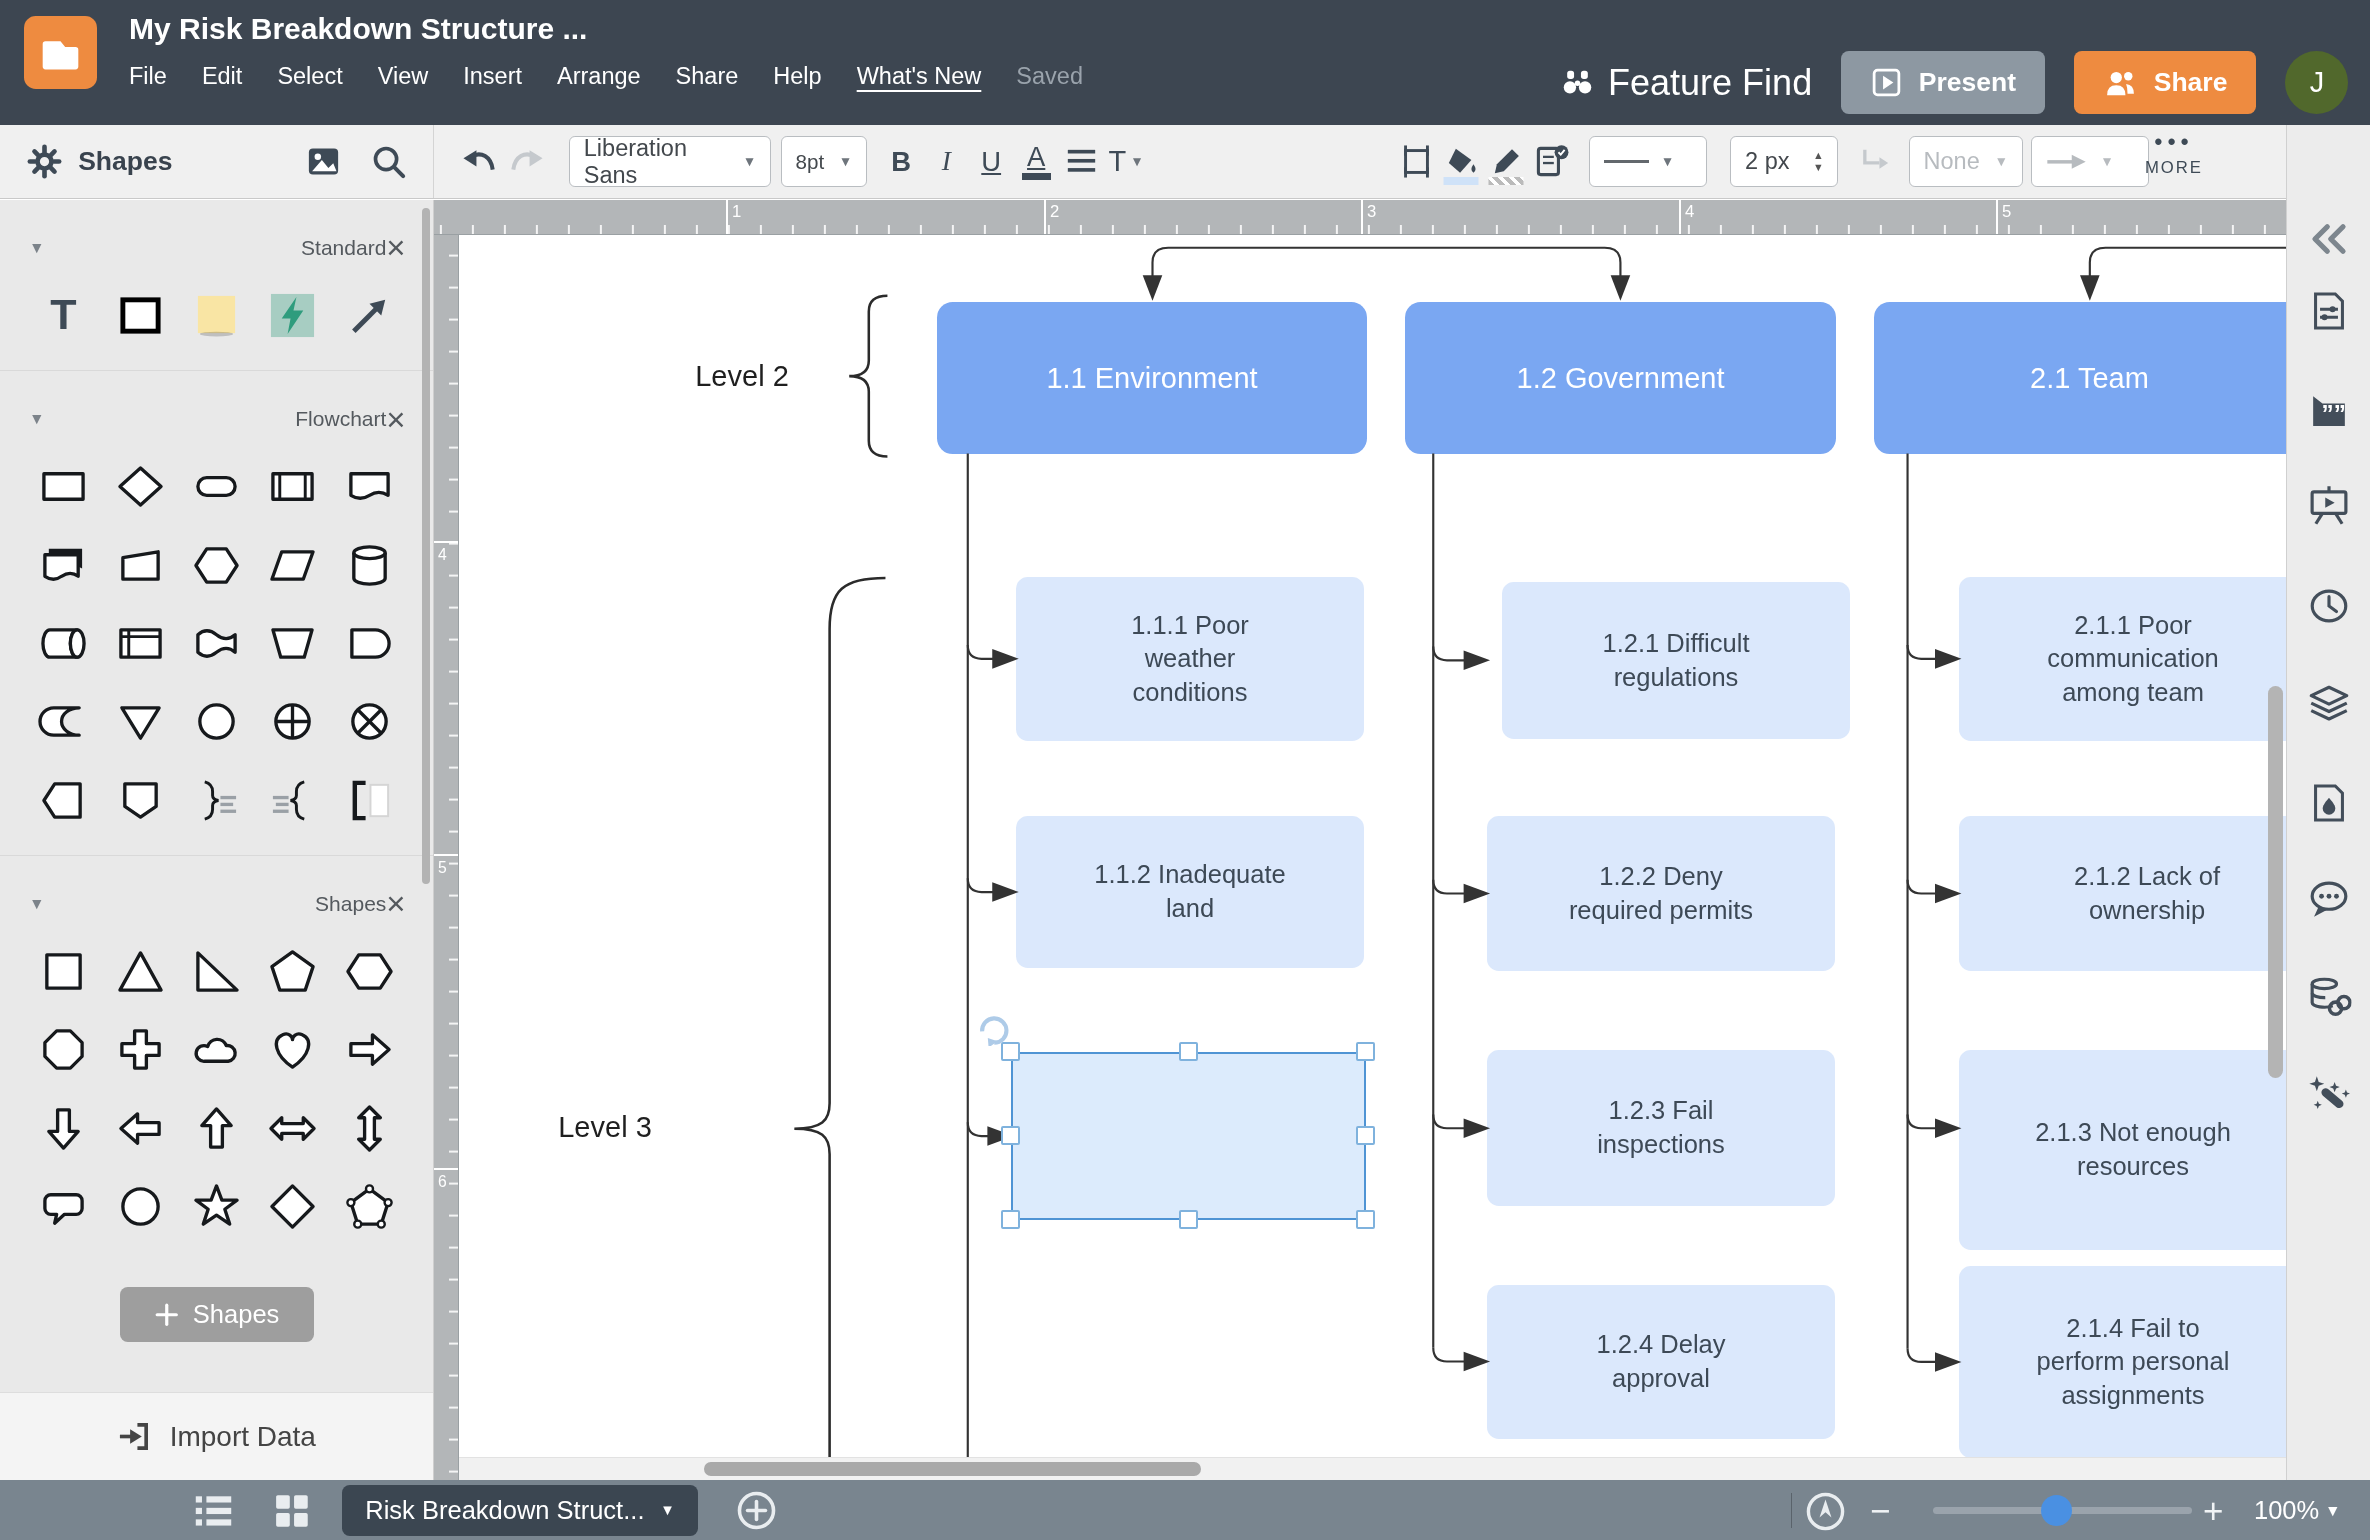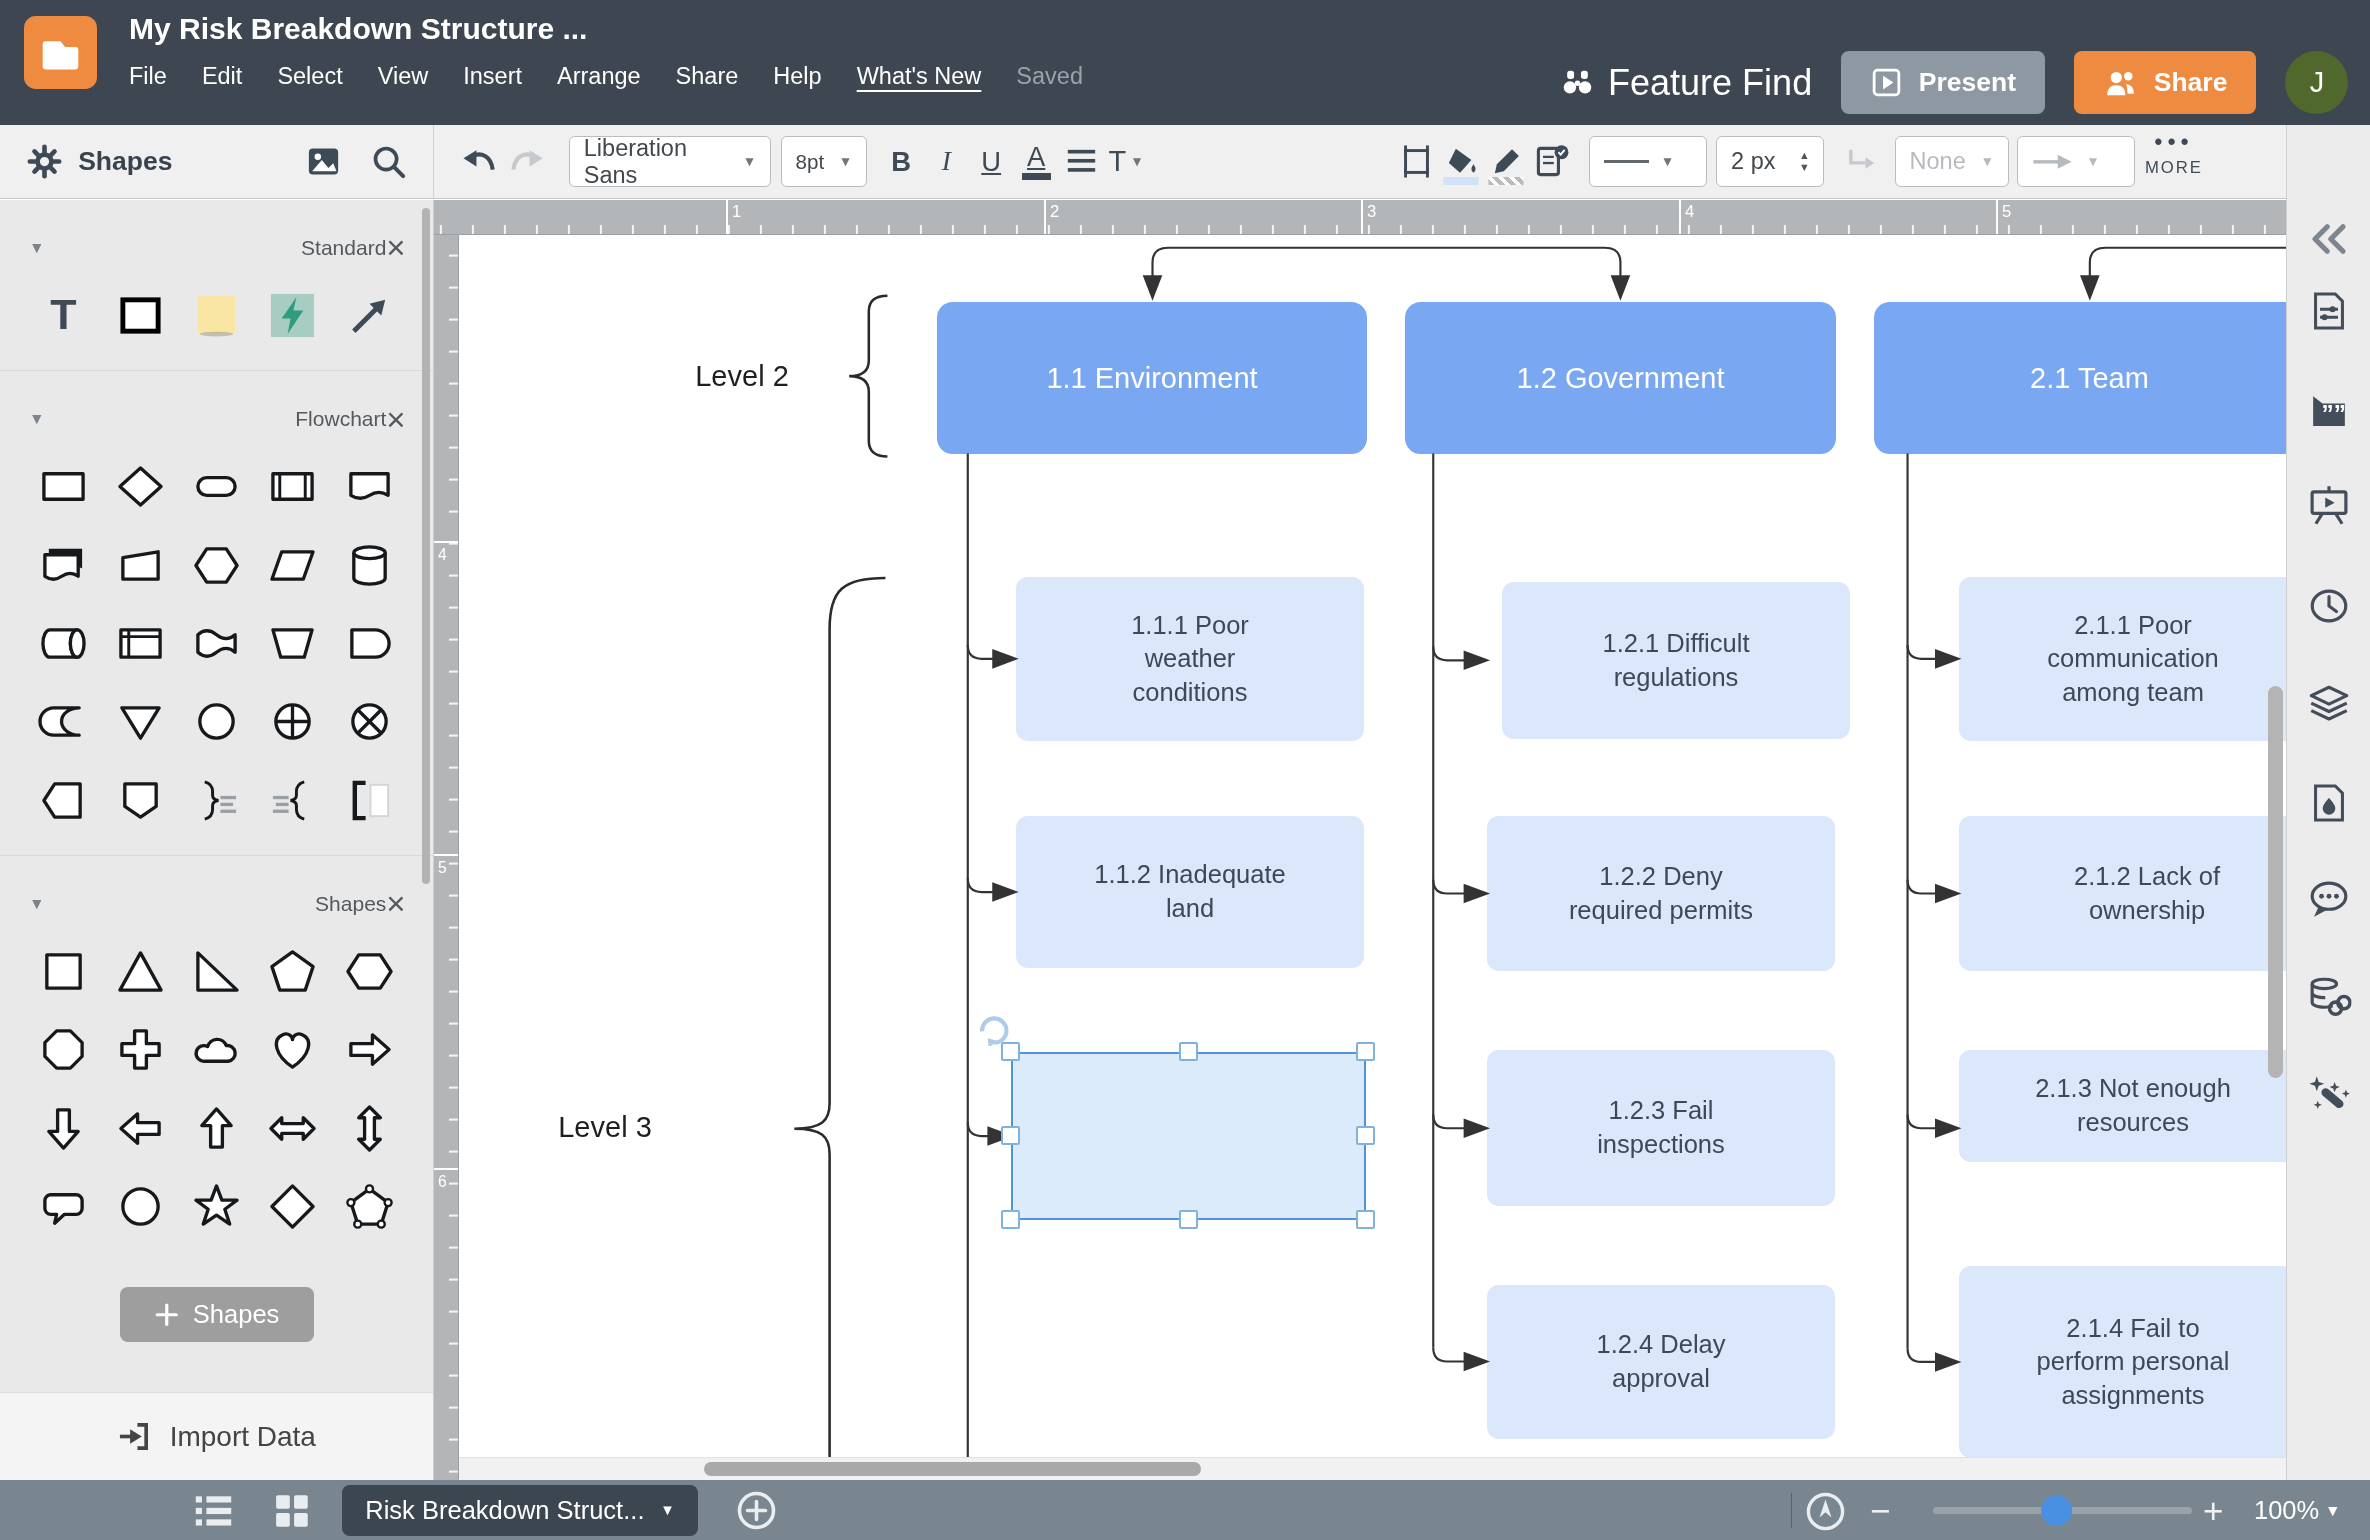--- a/index.html
+++ b/index.html
@@ -258,21 +258,21 @@
             <line x1="13" y1="18" x2="27" y2="18" stroke="#3e4a56" stroke-width="3"></line>
             <line x1="13" y1="26" x2="27" y2="26" stroke="#3e4a56" stroke-width="3"></line>
             <circle cx="37" cy="12" r="9" fill="#3e4a56"></circle>
             <path d="M33,12 l3,3 5,-6" stroke="#fff" stroke-width="2.5" fill="none"></path>
           </svg>
         </div>
       <div class="selbox" style="margin-left:15.7px;width:118px">
         <span style="display:inline-block;width:45px;height:3.9px;background:#63686d"></span>
         <span class="caret-sm">▼</span>
       </div>
-      <div class="selbox" style="margin-left:9px;width:108px">
+      <div class="selbox" style="margin-left:23px;width:108px">
         <span style="flex:1">2 px</span>
         <span style="display:flex;flex-direction:column;font-size:10.8px;color:#555;line-height:1.1">
             <span>▲</span>
             <span>▼</span>
           </span>
       </div>
       <div class="tbtn" style="margin-left:15.7px">
           <svg width="35" height="33" viewBox="0 0 48 44">
             <path d="M8,6 v18 h20" fill="none" stroke="#c5c9cd" stroke-width="4.5"></path>
             <polygon points="28,16 28,32 40,24" fill="#c5c9cd"></polygon>
@@ -726,21 +726,21 @@
             <path d="M10,30 a15,15 0 1 1 15,14" fill="none" stroke="#aecbe8" stroke-width="5"></path>
             <polygon points="17,38 29,42 18,50" fill="#aecbe8"></polygon>
           </svg></div>
       </div>
       <div class="node node3" style="left: 1028px; top: 347px; width: 348px; height: 157px; margin-left: 15px;">1.2.1 Difficult<br>regulations</div>
       <div class="node node3" style="left: 1028px; top: 581px; width: 348px; height: 155px;">1.2.2 Deny<br>required permits</div>
       <div class="node node3" style="left: 1028px; top: 815px; width: 348px; height: 156px;">1.2.3 Fail<br>inspections</div>
       <div class="node node3" style="left: 1028px; top: 1050px; width: 348px; height: 154px;">1.2.4 Delay<br>approval</div>
       <div class="node node3" style="left: 1500px; top: 342px; width: 348px; height: 164px;">2.1.1 Poor<br>communication<br>among team</div>
       <div class="node node3" style="left: 1500px; top: 581px; width: 348px; height: 155px; padding-left: 28px;">2.1.2 Lack of<br>ownership</div>
-      <div class="node node3" style="left: 1500px; top: 815px; width: 348px; height: 112px;">2.1.3 Not enough<br>resources</div>
+      <div class="node node3" style="left: 1500px; top: 815px; width: 348px; height: 200px;">2.1.3 Not enough<br>resources</div>
       <div class="node node3" style="left: 1500px; top: 1031px; width: 348px; height: 192px;">2.1.4 Fail to<br>perform personal<br>assignments</div>
     </div>
   <div id="hscroll">
       <div class="thumb"></div>
     </div>
   <div id="vscroll-thumb"></div>
 
   <div id="rightbar">
       <div class="ric" style="top: 116px;"><svg width="43" height="35" viewBox="0 0 48 40">
           <g fill="none" stroke="#7d868e" stroke-width="6" stroke-linecap="round" stroke-linejoin="round">

